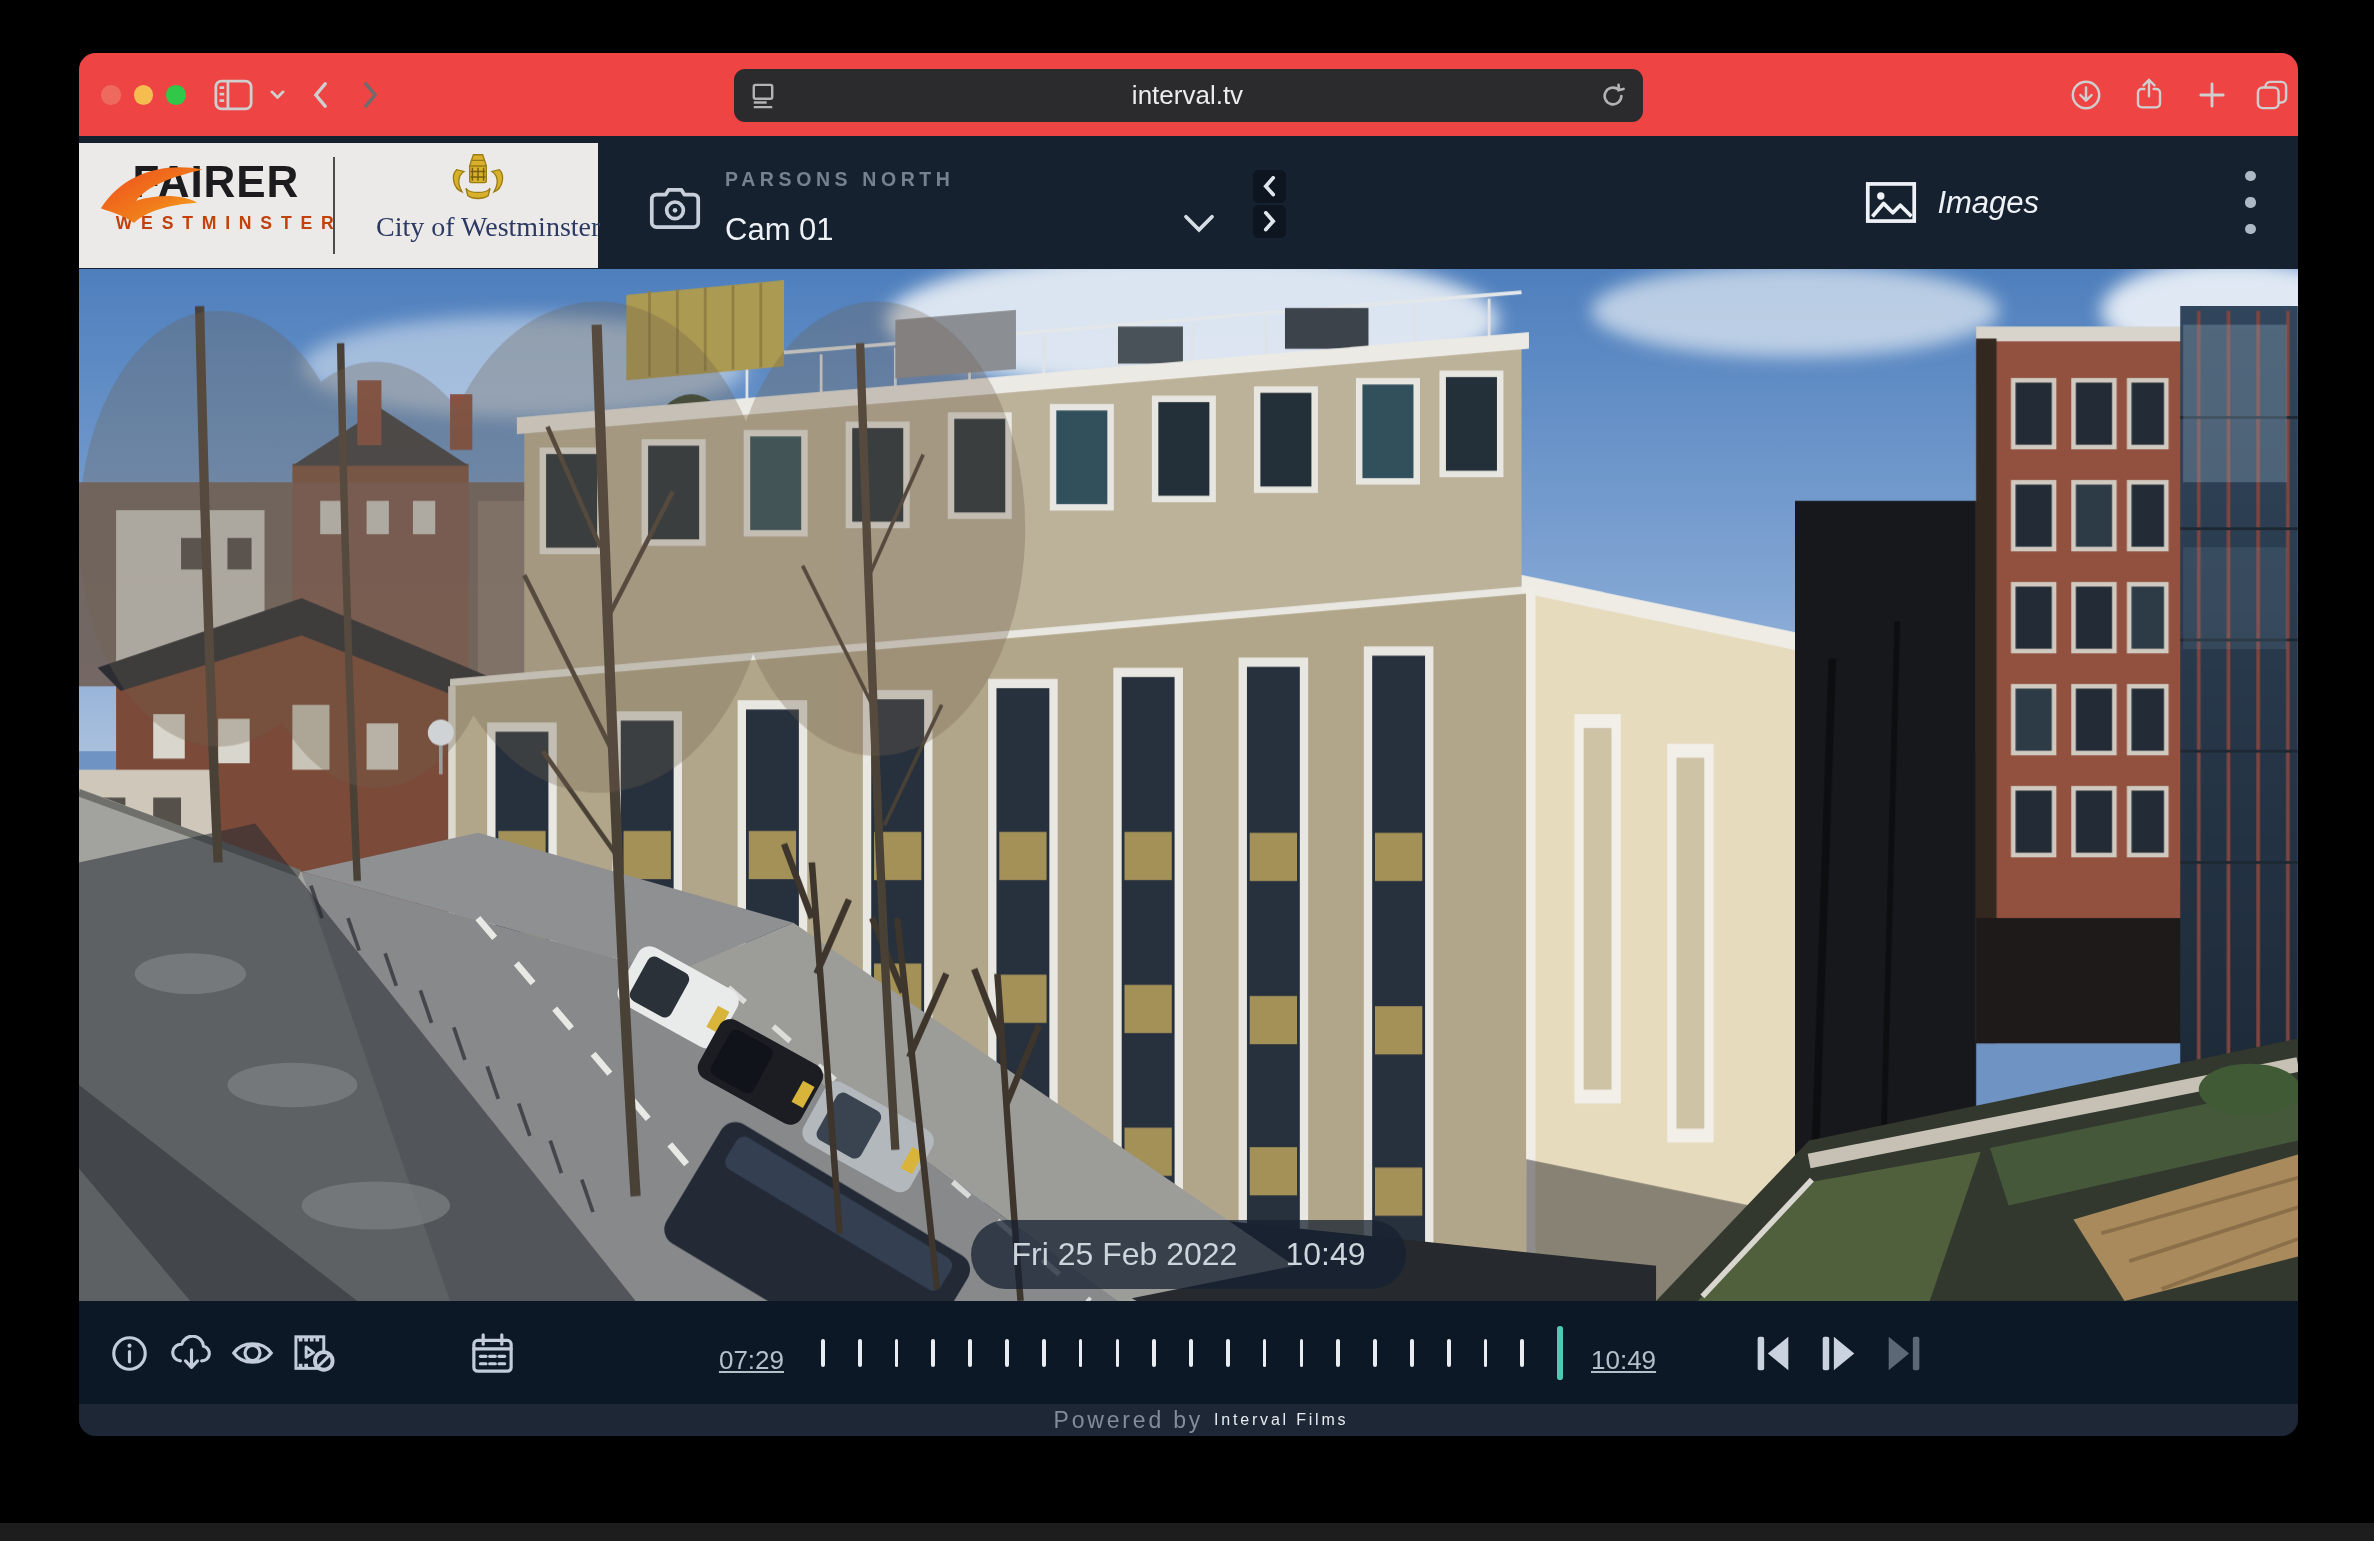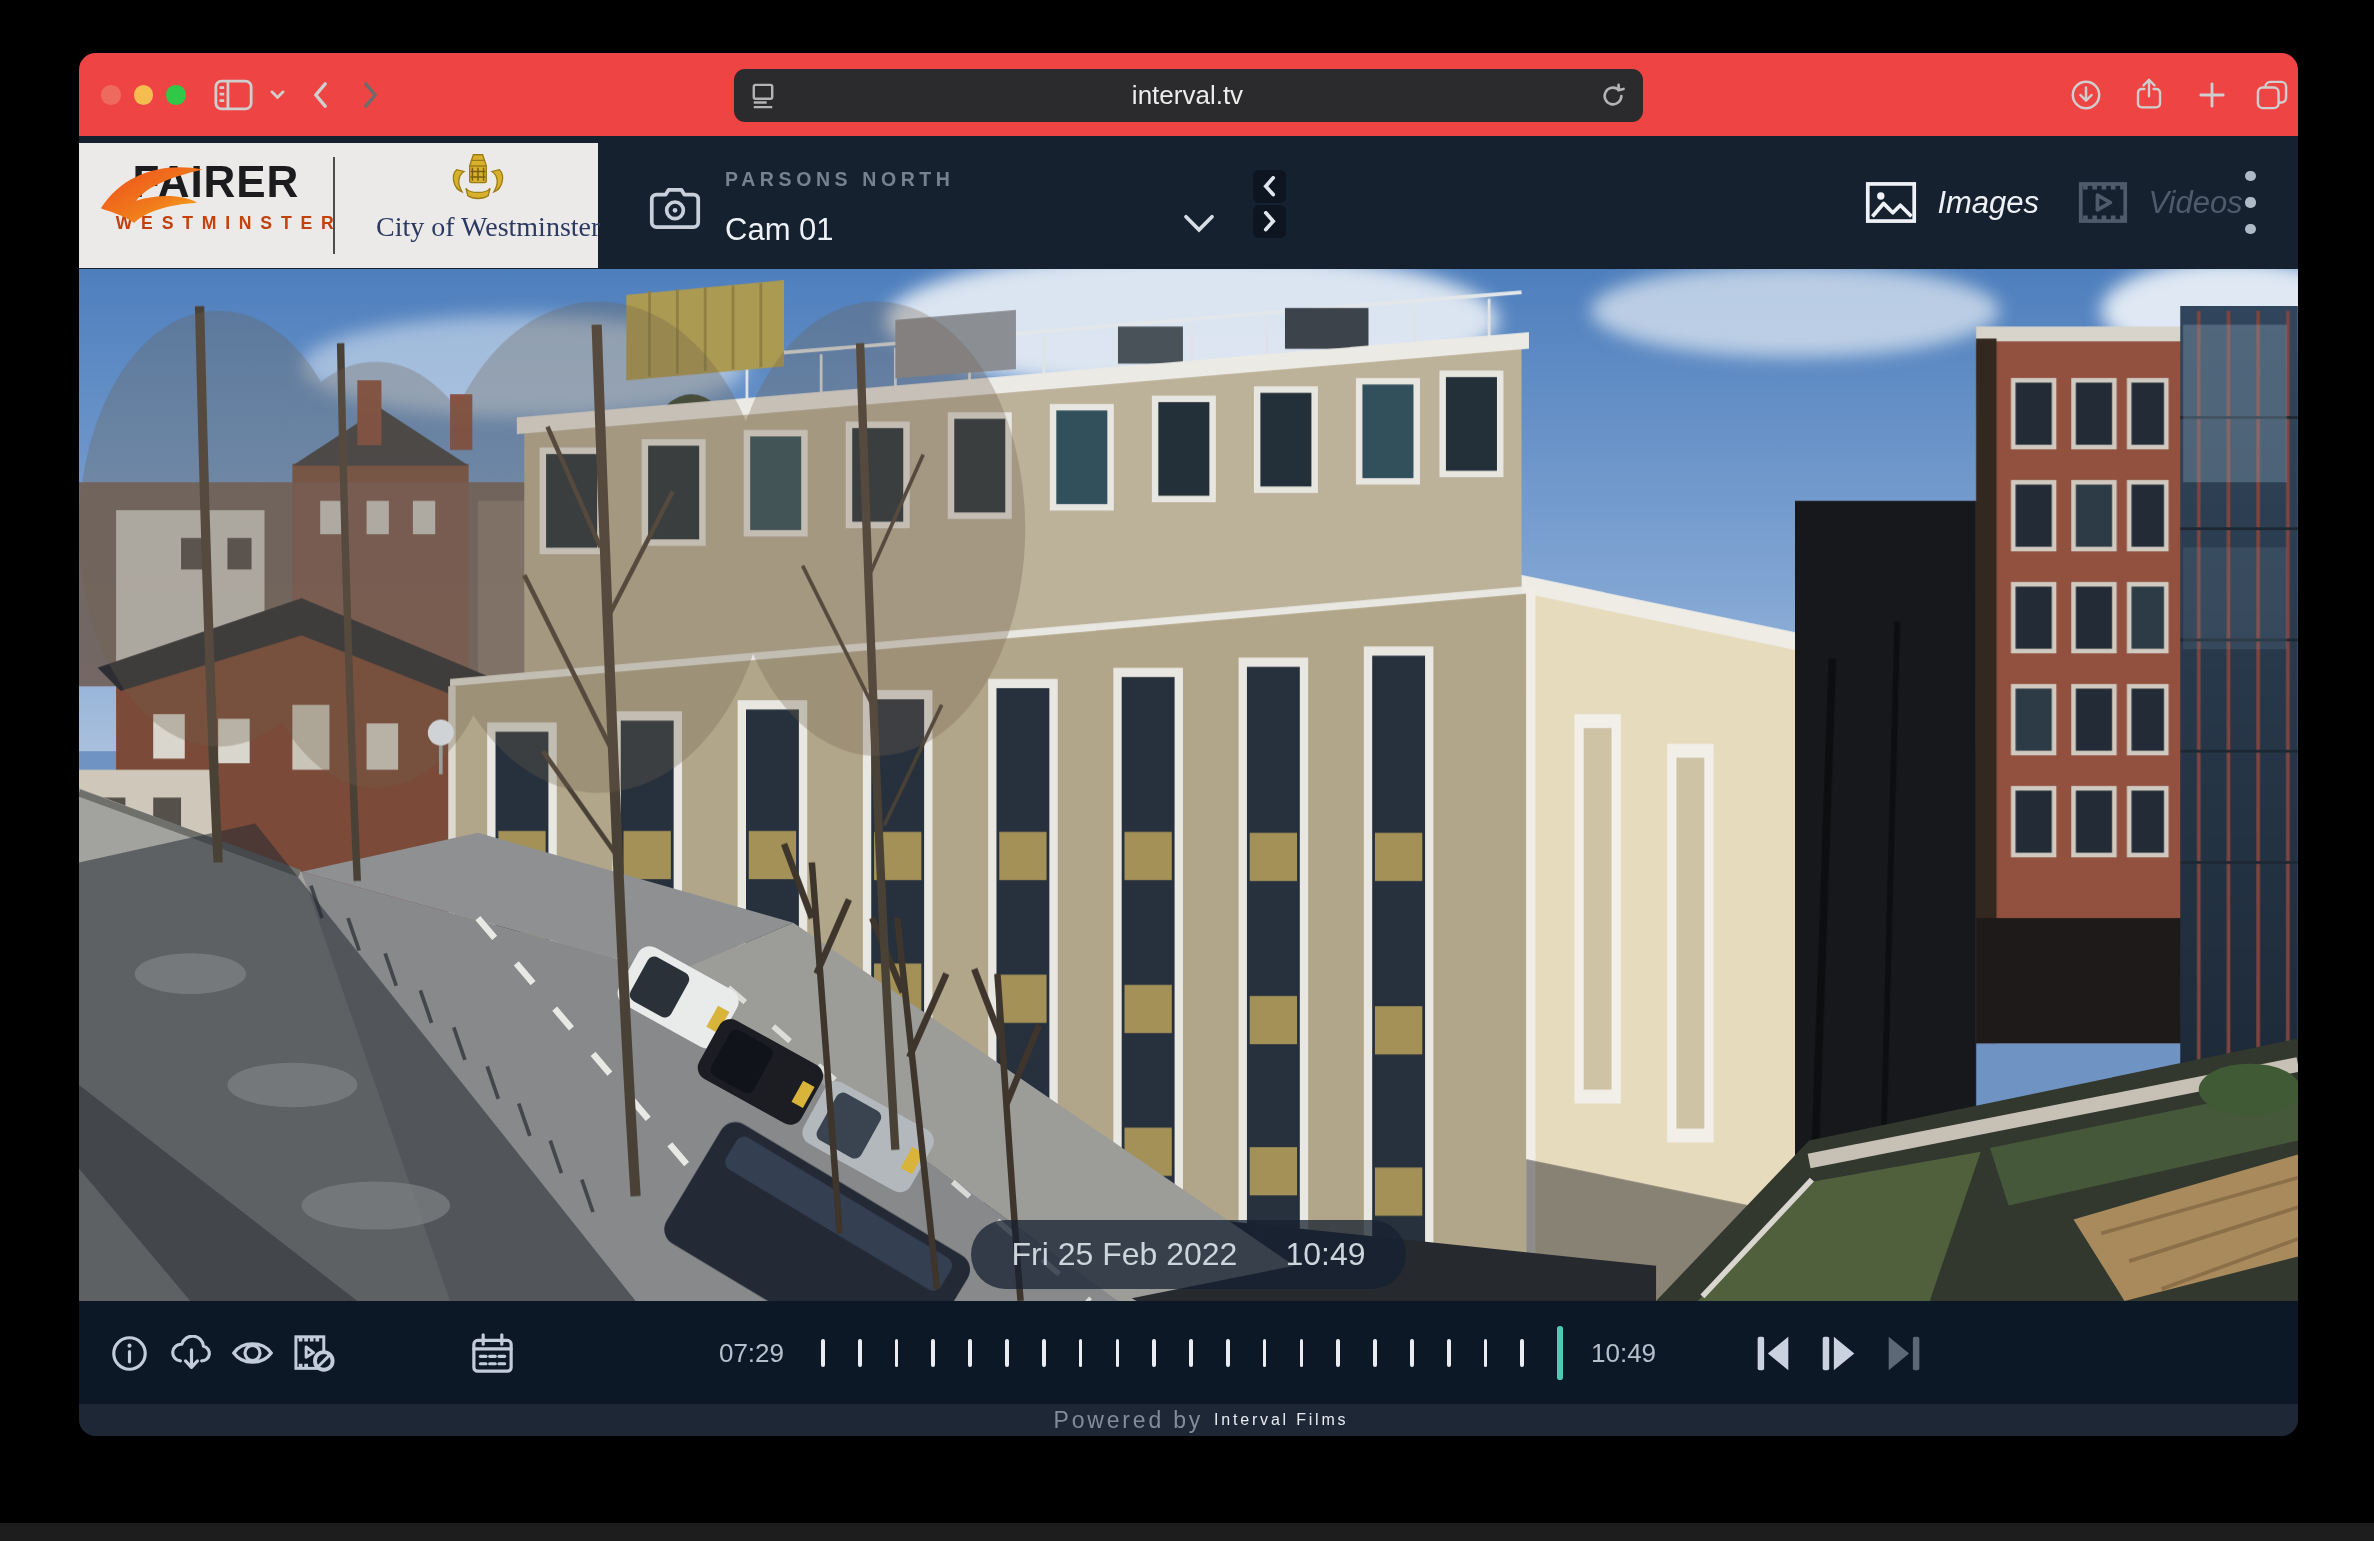--- a/index.html
+++ b/index.html
@@ -66,21 +66,21 @@
     background:rgba(22,33,48,.74);display:flex;align-items:center;padding:0 41px;white-space:nowrap;}
   .stamp span{font-size:32px;color:#ccd4dc;}
   .stamp .time{margin-left:48px;}
 
   
   .toolbar{position:absolute;left:0;top:1249px;width:100%;height:102px;background:var(--navy-toolbar);}
   .tool-group{position:absolute;left:28px;top:0;height:102px;display:flex;align-items:center;gap:16.7px;}
   .icon-btn{width:45px;height:45px;background:none;border:none;color:#c3ccda;cursor:pointer;
     display:flex;align-items:center;justify-content:center;padding:0;}
   .cal-btn{position:absolute;left:391px;top:29px;}
-  .t-label{position:absolute;top:0;height:102px;display:flex;align-items:center;font-size:26px;color:#b6c0cb;}
+  .t-label{position:absolute;top:7px;height:102px;display:flex;align-items:center;font-size:26px;color:#b6c0cb;text-decoration:underline;}
   .t-start{left:612px;width:93px;justify-content:flex-end;}
   .t-end{left:1512px;}
   .ticks{position:absolute;left:742px;top:0;width:742px;height:102px;display:flex;align-items:center;justify-content:space-between;cursor:pointer;}
   .tick{width:3.7px;height:28px;border-radius:1.9px;background:#e9edf2;}
   .tick.current{width:5.6px;height:54px;border-radius:2.8px;background:var(--accent);}
   .playback{position:absolute;left:1670px;top:0;height:102px;display:flex;align-items:center;gap:20.4px;}
   .pb-btn{width:46px;height:46px;background:none;border:none;cursor:pointer;color:#c9d2de;display:flex;align-items:center;justify-content:center;padding:0;}
   .pb-btn.dim{color:#5d6877;}
   .latest{position:absolute;left:1963px;top:16px;width:223px;height:70px;border:1.9px solid #cfd6de;border-radius:37px;
     background:none;display:flex;align-items:center;cursor:pointer;padding:0;}
@@ -239,28 +239,20 @@
           </svg>
       </button>
 
       <button class="mode-btn mode-images">
         <svg width="52" height="43" viewBox="0 0 56 46" fill="none" stroke="currentColor" stroke-width="4">
             <rect x="3" y="3" width="50" height="40"></rect>
             <circle cx="17" cy="16" r="4" fill="currentColor" stroke="none"></circle>
             <path d="M8 38 L20 24 L30 34 L38 26 L50 38" stroke-linejoin="round"></path>
           </svg>
         <span class="label">Images</span>
-      </button>
-      <button class="mode-btn mode-videos">
-        <svg width="50" height="43" viewBox="0 0 54 46" fill="none" stroke="currentColor" stroke-width="4">
-          <rect x="3" y="3" width="48" height="40"></rect>
-          <path d="M8 3 v6 M18 3 v6 M28 3 v6 M38 3 v6 M48 3 v6 M8 37 v6 M18 37 v6 M28 37 v6 M38 37 v6 M48 37 v6" stroke-width="5"></path>
-          <path d="M21 15 L35 23 L21 31 Z" stroke-linejoin="round"></path>
-        </svg>
-        <span class="label">Videos</span>
       </button>
       <button class="kebab">
           <i></i>
           <i></i>
           <i></i>
         </button>
     </div>
 
     <div class="photo">
       <svg class="scene" viewBox="0 0 2392 1113" preserveAspectRatio="none">

